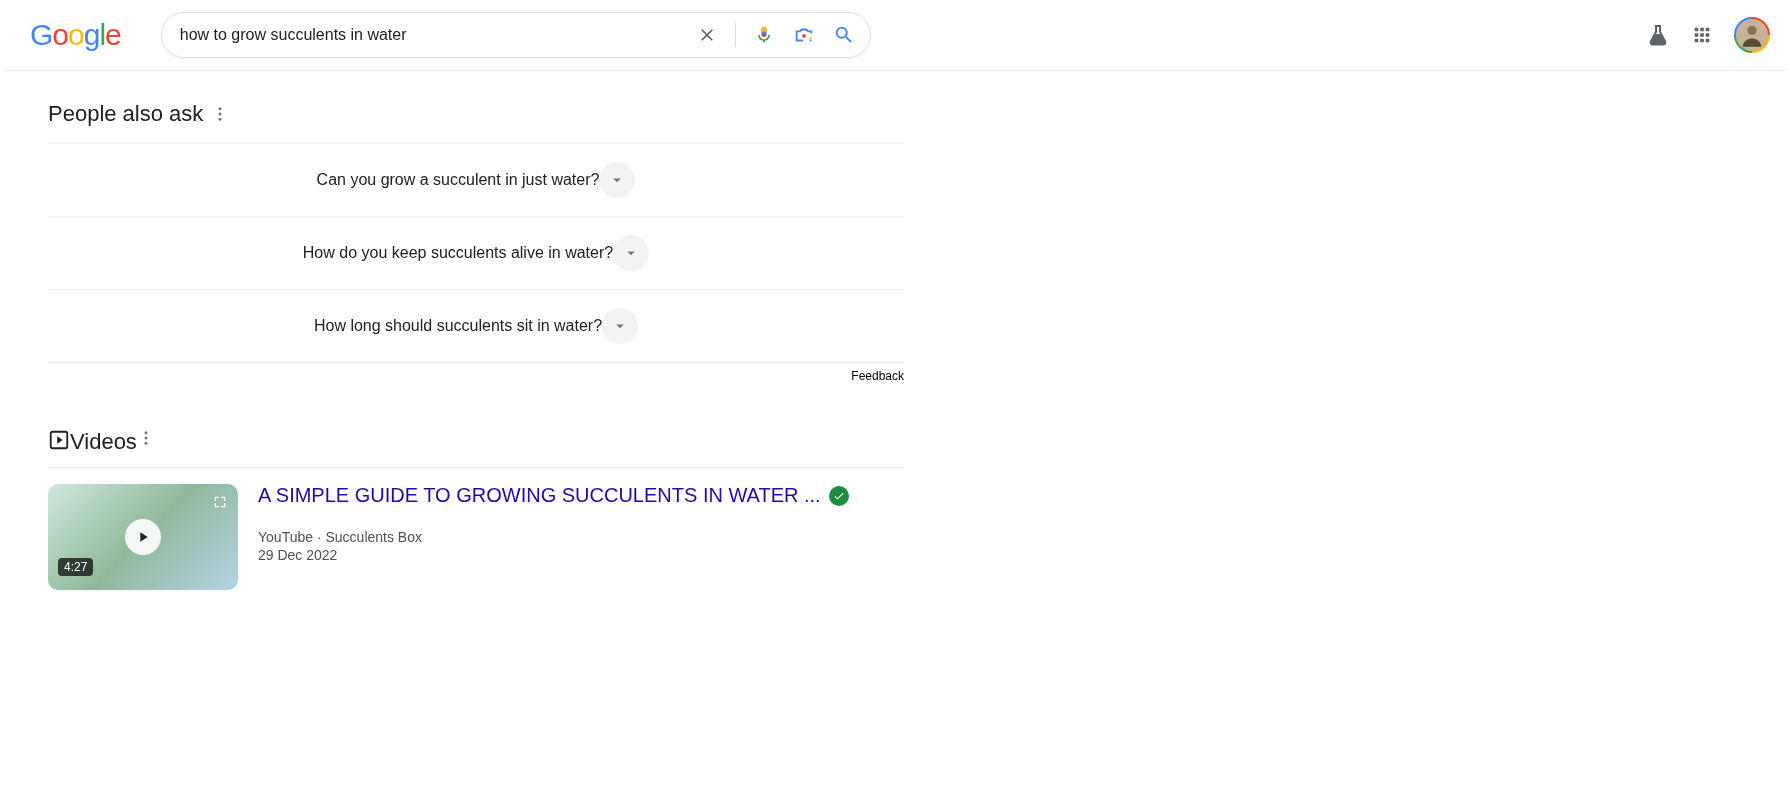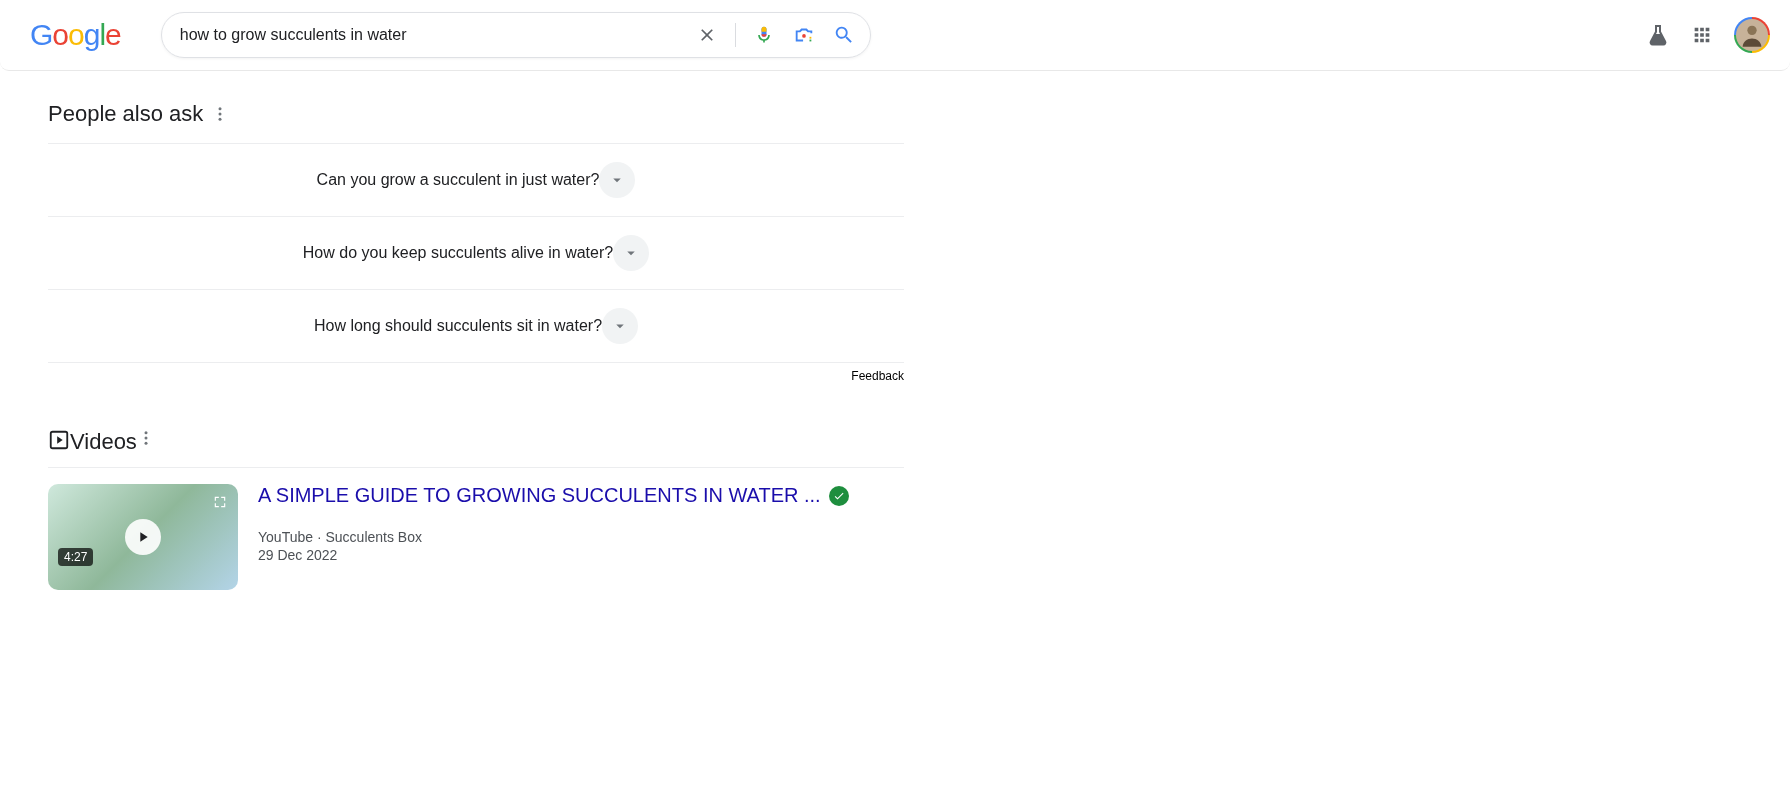--- a/index.html
+++ b/index.html
@@ -82,21 +82,21 @@
 .thumb {
   width:190px; height:106px; background: linear-gradient(135deg,#cfe8dc,#8fb89a,#b3d4e8);
   border-radius:10px; position:relative; flex-shrink:0;
 }
 .thumb-play {
   position:absolute; top:50%; left:50%; transform:translate(-50%,-50%);
   width:36px; height:36px; border-radius:50%; background:rgba(255,255,255,0.9);
   display:flex; align-items:center; justify-content:center;
 }
 .thumb-duration {
-  position:absolute; left:10px; bottom:24px; background:rgba(0,0,0,0.7);
+  position:absolute; left:10px; bottom:14px; background:rgba(0,0,0,0.7);
   color:#fff; font-size:12px; padding:2px 6px; border-radius:4px;
 }
 .thumb-expand {
   position:absolute; right:8px; top:8px; width:20px; height:20px;
   display:flex; align-items:center; justify-content:center; color:#fff;
 }
 .video-info { flex:1; }
 .video-title-row { display:flex; align-items:center; gap:8px; }
 .video-title { color:#1a0dab; font-size:20px;text-align:right; }
 .check-badge {

